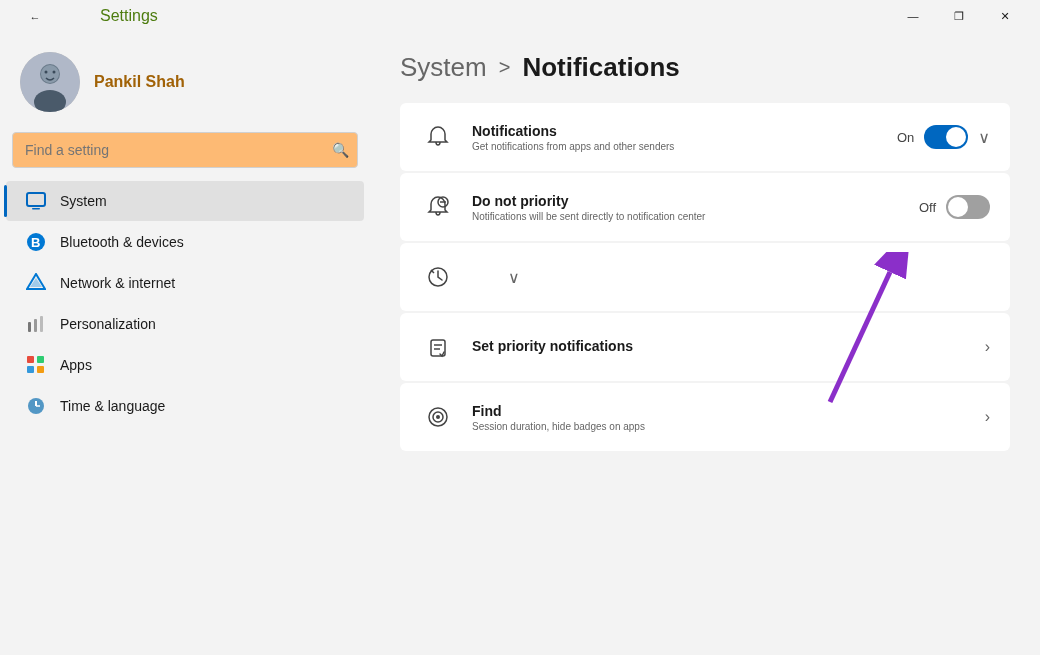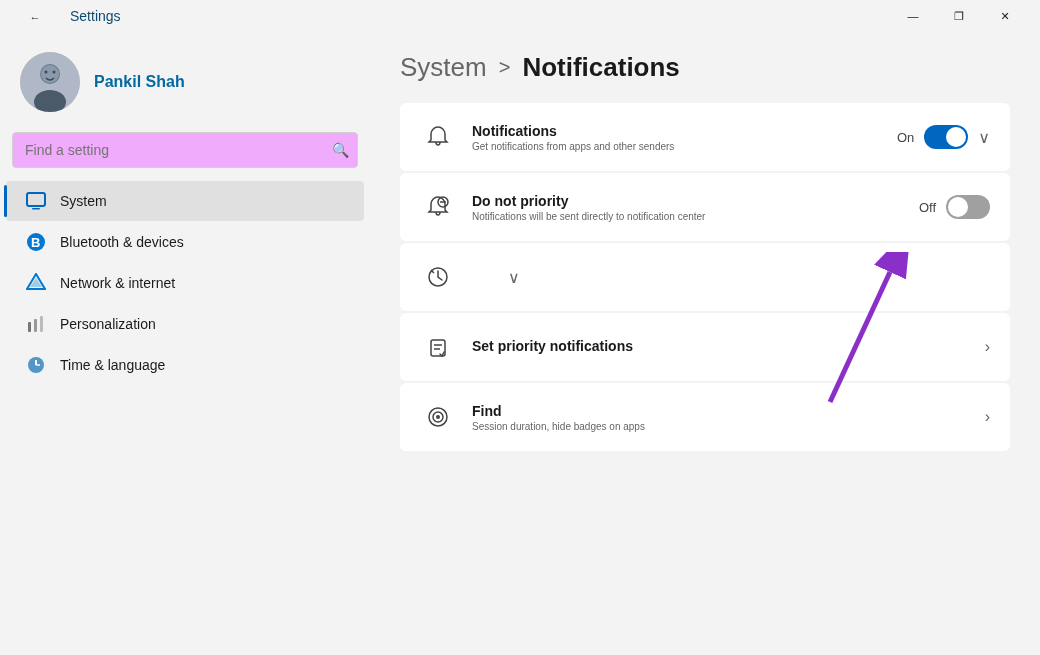--- a/index.html
+++ b/index.html
@@ -19,22 +19,23 @@
       height: 32px;
       background: #f3f3f3;
       padding: 0 12px;
     }
     .title-bar-left {
       display: flex;
       align-items: center;
       gap: 12px;
     }
     .title-bar-title {
-      font-size: 14px;
-      color: #0c4a6e;
+      font-size: 16px;
+      color: #4d7c0f;
+      margin-left: 30px;
     }
     .title-bar-controls {
       display: flex;
       gap: 0;
     }
     .title-bar-btn {
       width: 46px;
       height: 32px;
       border: none;
       background: transparent;
@@ -78,35 +79,35 @@
       overflow: hidden;
       flex-shrink: 0;
       display: flex;
       align-items: center;
       justify-content: center;
     }
     .avatar svg { width: 60px; height: 60px; }
     .user-name {
       font-size: 16px;
       font-weight: 600;
-      color: #0369a1;
+      color: #a16207;
     }
 
     .search-box {
       margin: 4px 12px 12px 12px;
       position: relative;
     }
     .search-input {
       width: 100%;
       height: 36px;
       border: 1px solid #d0d0d0;
       border-radius: 4px;
       padding: 0 36px 0 12px;
       font-size: 14px;
-      background: #f0abfc;
+      background: #fdba74;
       color: #666;
       outline: none;
     }
     .search-icon-btn {
       position: absolute;
       right: 8px;
       top: 50%;
       transform: translateY(-50%);
       background: none;
       border: none;
@@ -363,20 +364,31 @@
         <span class="nav-icon">
           <svg width="20" height="20" viewBox="0 0 20 20">
             <rect x="2" y="8" width="3" height="10" fill="#777" rx="1"></rect>
             <rect x="8" y="5" width="3" height="13" fill="#999" rx="1"></rect>
             <rect x="14" y="2" width="3" height="16" fill="#bbb" rx="1"></rect>
           </svg>
         </span>
         <span class="nav-label">Personalization</span>
       </li>
 
+      <li class="nav-item">
+        <span class="nav-icon">
+          <svg width="20" height="20" viewBox="0 0 20 20">
+            <rect x="1" y="1" width="7" height="7" rx="1" fill="#e74c3c"></rect>
+            <rect x="11" y="1" width="7" height="7" rx="1" fill="#2ecc71"></rect>
+            <rect x="1" y="11" width="7" height="7" rx="1" fill="#3498db"></rect>
+            <rect x="11" y="11" width="7" height="7" rx="1" fill="#f39c12"></rect>
+          </svg>
+        </span>
+        <span class="nav-label">Apps</span>
+      </li>
 
 
       <li class="nav-item">
         <span class="nav-icon">
           <svg width="20" height="20" viewBox="0 0 20 20">
             <circle cx="10" cy="10" r="8" fill="#2980b9" opacity="0.8"></circle>
             <line x1="10" y1="10" x2="10" y2="5" stroke="white" stroke-width="2"></line>
             <line x1="10" y1="10" x2="14" y2="10" stroke="white" stroke-width="1.5"></line>
           </svg>
         </span>

